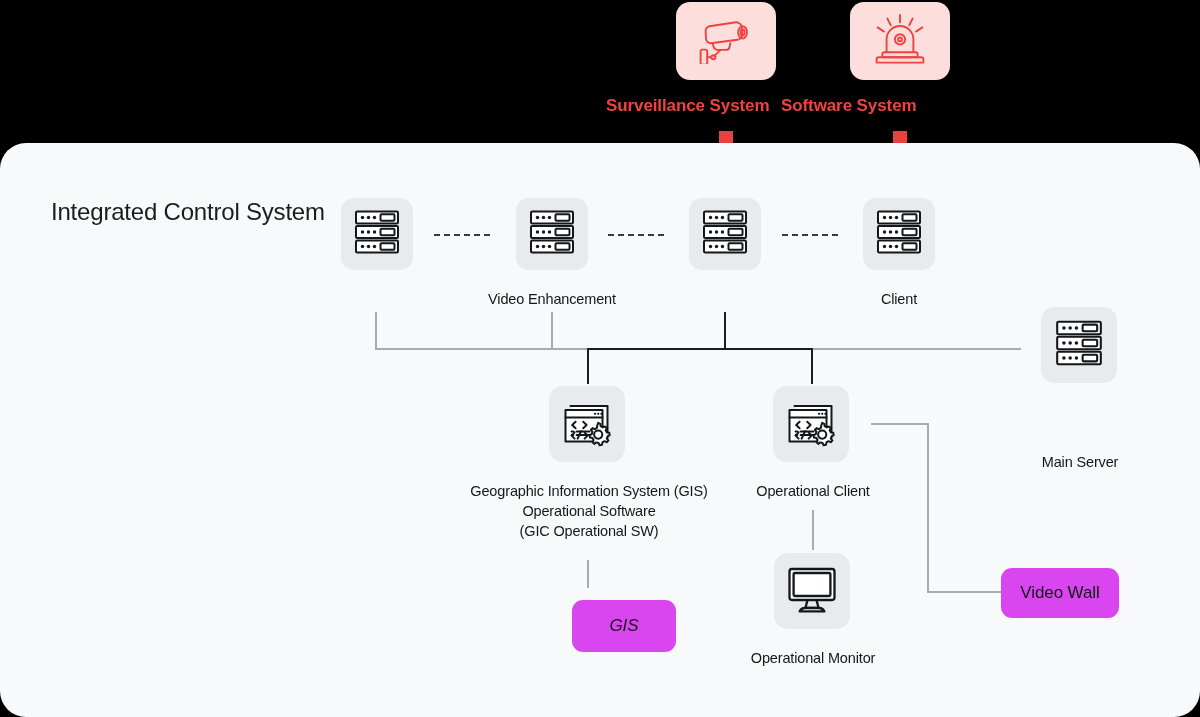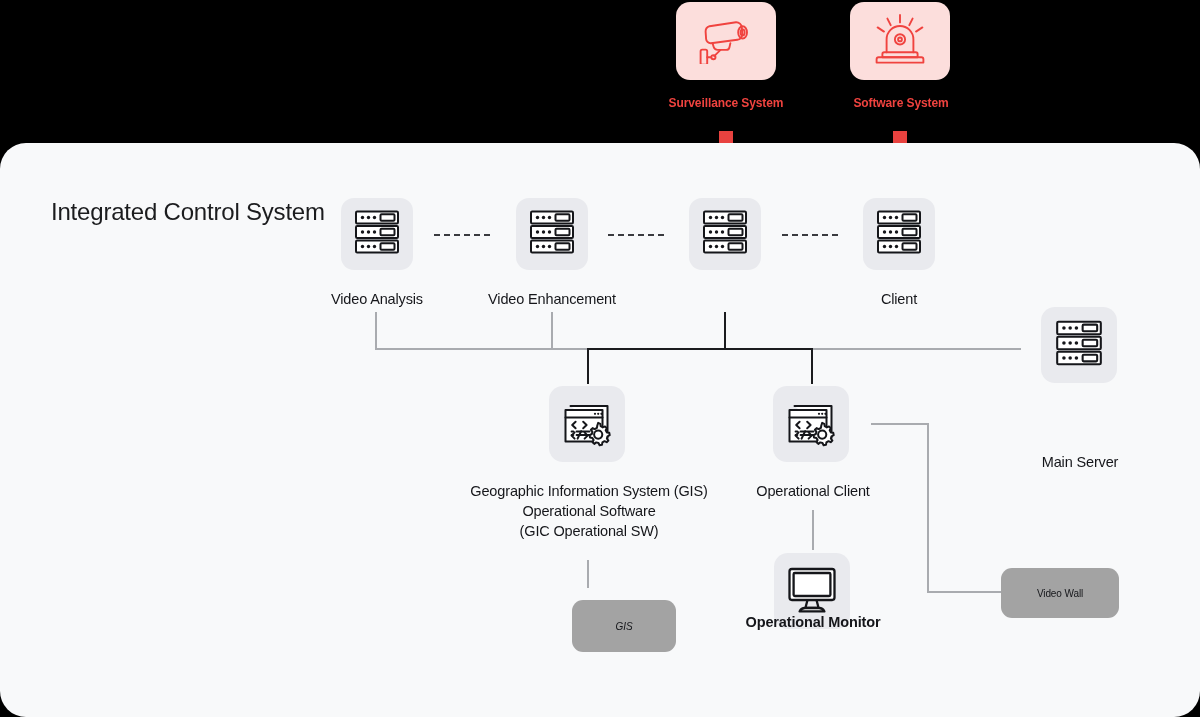--- a/index.html
+++ b/index.html
@@ -11,22 +11,22 @@
     position:relative;
   }
   #stage{position:absolute;left:0;top:0;width:1200px;height:717px;}
 
   
   .ext-tile{
     position:absolute;width:100px;height:78px;border-radius:14px;
     background:#fcdedc;display:flex;align-items:center;justify-content:center;
   }
   .ext-label{
-    position:absolute;width:240px;text-align:center;
-    color:#f0433f;font-size:12px;font-weight:700;letter-spacing:-0.1px;
+    position:absolute;width:240px;
+    color:#f0433f;font-size:17px;font-weight:700;letter-spacing:-0.1px;
   }
 
   
   .arrow{position:absolute;}
 
   
   #panel{
     position:absolute;left:0;top:143px;width:1200px;height:574px;
     background:#f8f9fa;
     border-top-left-radius:26px;border-top-right-radius:26px;
@@ -44,23 +44,23 @@
     display:flex;align-items:center;justify-content:center;
   }
   .tile.lg{width:76px;height:76px;border-radius:14px;}
   .node-label{
     position:absolute;text-align:center;font-size:14.5px;color:#15161a;
     letter-spacing:-0.15px;line-height:20px;white-space:pre-line;
   }
 
   
   .pill{
-    position:absolute;background:#a3a3a3;border-radius:11px;
+    position:absolute;background:#d946ef;border-radius:11px;
     display:flex;align-items:center;justify-content:center;
-    font-size:10px;color:#15161a;letter-spacing:-0.1px;
+    font-size:17px;color:#15161a;letter-spacing:-0.1px;
   }
 
   
   .ln{position:absolute;background:#a9abaf;}
   .ln-dark{position:absolute;background:#1b1c1e;}
   .dash{
     position:absolute;height:0;border-top:2px dashed #3a3b3f;
   }
 </style>
 </head>
@@ -147,21 +147,20 @@
           <rect x="29.5" y="22.8" width="14" height="6.4" rx="1" fill="#fff"></rect>
           <rect x="5" y="34.5" width="42" height="12" rx="1.2" fill="#fff"></rect>
           <circle cx="11.5" cy="40.5" r="1.7" fill="#15161a" stroke="none"></circle>
           <circle cx="17.5" cy="40.5" r="1.7" fill="#15161a" stroke="none"></circle>
           <circle cx="23.5" cy="40.5" r="1.7" fill="#15161a" stroke="none"></circle>
           <rect x="29.5" y="37.3" width="14" height="6.4" rx="1" fill="#fff"></rect>
         </svg>
       </span>
     </div>
   </div>
-  <div class="node-label" style="left:287px;top:289px;width:180px;">Video Analysis</div>
 
   <div class="node" style="left:516px;top:198px;">
     <div class="tile">
       <span>
         <svg width="52" height="52" viewBox="0 0 52 52" fill="none" stroke="#15161a" stroke-width="2">
           <rect x="5" y="5.5" width="42" height="12" rx="1.2" fill="#fff"></rect>
           <circle cx="11.5" cy="11.5" r="1.7" fill="#15161a" stroke="none"></circle>
           <circle cx="17.5" cy="11.5" r="1.7" fill="#15161a" stroke="none"></circle>
           <circle cx="23.5" cy="11.5" r="1.7" fill="#15161a" stroke="none"></circle>
           <rect x="29.5" y="8.3" width="14" height="6.4" rx="1" fill="#fff"></rect>
@@ -325,21 +324,21 @@
       <span>
         <svg width="54" height="52" viewBox="0 0 54 52" fill="none" stroke="#15161a" stroke-width="2.3" stroke-linejoin="round">
           <rect x="4.5" y="6" width="45" height="31" rx="2.4" fill="#fff"></rect>
           <rect x="8.6" y="10" width="36.8" height="23" rx="1.2" fill="#fff"></rect>
           <path d="M22.5 37 L20.4 45 H33.6 L31.5 37"></path>
           <path d="M14.6 48.4 a6 6 0 0 1 5.3-3.4 h14.2 a6 6 0 0 1 5.3 3.4 Z" fill="#fff"></path>
         </svg>
       </span>
     </div>
   </div>
-  <div class="node-label" style="left:731px;top:612px;width:164px;font-weight:bold;">Operational Monitor</div>
+  <div class="node-label" style="left:731px;top:648px;width:164px;">Operational Monitor</div>
 
   <div class="ln" style="left:587px;top:560px;width:2px;height:28px;"></div>
   <div class="pill" style="left:572px;top:600px;width:104px;height:52px;font-style:italic;">GIS</div>
 
   <div class="ln" style="left:871px;top:423px;width:58px;height:2px;"></div>
   <div class="ln" style="left:927px;top:423px;width:2px;height:170px;"></div>
   <div class="ln" style="left:927px;top:591px;width:76px;height:2px;"></div>
 
   <div class="pill" style="left:1001px;top:568px;width:118px;height:50px;">Video Wall</div>
 

